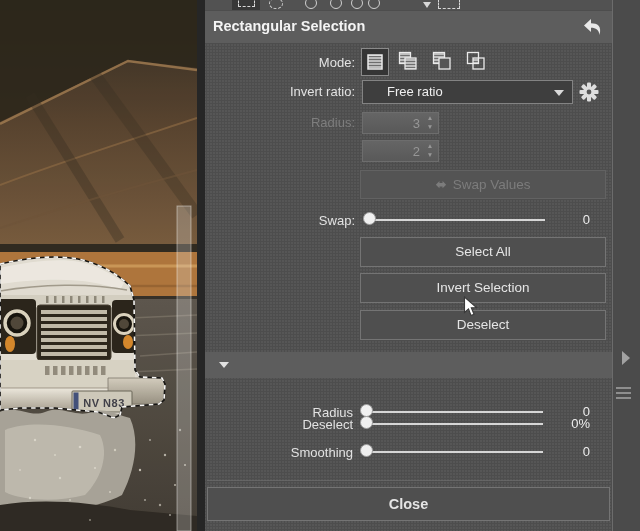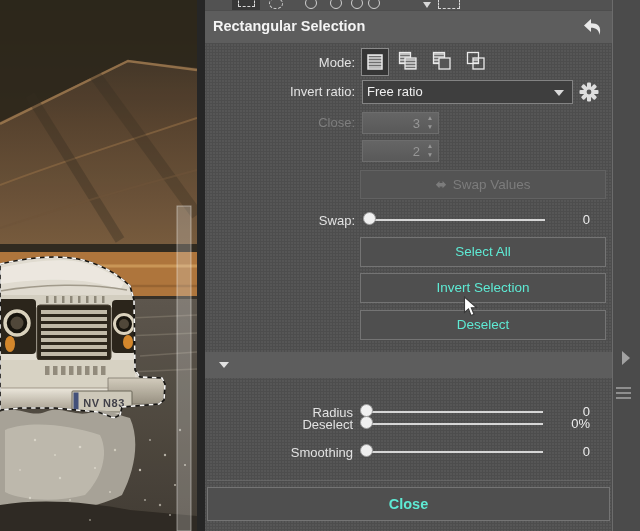--- a/index.html
+++ b/index.html
@@ -35,33 +35,33 @@
   .lbl{position:absolute;left:0;width:150px;text-align:right;color:#e2e2e2;}
   .lbl.dis{color:#7e7e7e;}
 
   .mode-row{position:absolute;top:48px;left:0;width:407px;height:30px;}
   .mode-btn{position:absolute;top:0;width:28px;height:28px;box-sizing:border-box;cursor:pointer;}
   .mode-btn.sel{background:#353535;border:1px solid #8a8a8a;}
   .mode-btn svg{position:absolute;left:3px;top:3px;}
 
   .combo{position:absolute;left:157px;top:80px;width:211px;height:24px;background:#3e3e3e;
     border:1px solid #838383;box-sizing:border-box;cursor:pointer;}
-  .combo .val{position:absolute;left:4px;top:3px;color:#efefef;}
+  .combo .val{position:absolute;left:24px;top:3px;color:#efefef;}
   .combo .arrow{position:absolute;right:8px;top:9px;width:0;height:0;
     border-left:5px solid transparent;border-right:5px solid transparent;border-top:6px solid #d9d9d9;}
   .gear-btn{position:absolute;left:372px;top:80px;width:24px;height:24px;cursor:pointer;}
 
   .spin{position:absolute;left:157px;width:77px;height:22px;box-sizing:border-box;
     background:linear-gradient(#656565,#595959);border:1px solid #6d6d6d;}
   .spin .v{position:absolute;right:18px;top:3px;color:#969696;font-size:13px;}
   .spin .arrows{position:absolute;right:1px;top:0;width:14px;height:20px;color:#979797;
     font-size:6.5px;line-height:9px;text-align:center;cursor:pointer;}
 
   .btn{position:absolute;left:155px;width:246px;height:30px;box-sizing:border-box;background:#4f4f4f;
-    border:1px solid #747474;color:#5eead4;font-size:13.5px;text-align:center;line-height:28px;cursor:pointer;}
+    border:1px solid #747474;color:#e5e5e5;font-size:13.5px;text-align:center;line-height:28px;cursor:pointer;}
   .btn.dis{background:#545454;border-color:#626262;color:#7c7c7c;cursor:default;}
 
   .slider-row{position:absolute;left:0;width:407px;height:16px;}
   .track{position:absolute;top:7px;height:2px;background:#d6d6d6;}
   .knob{position:absolute;top:0;width:13px;height:13px;border-radius:50%;background:#f0f0f0;
     border:1px solid #9d9d9d;box-sizing:border-box;cursor:pointer;}
   .sval{position:absolute;width:40px;text-align:right;color:#ededed;top:0;}
 
   .refine-hdr{position:absolute;left:0;top:352px;width:407px;height:26px;background:#5d5d5d;cursor:pointer;}
   .refine-hdr .tri{position:absolute;left:14px;top:10px;width:0;height:0;
@@ -308,21 +308,21 @@
           <rect x="10" y="2.5" width="4" height="19" rx="1"></rect>
           <rect x="2.5" y="10" width="19" height="4" rx="1"></rect>
           <rect x="10" y="2.5" width="4" height="19" rx="1" transform="rotate(45 12 12)"></rect>
           <rect x="10" y="2.5" width="4" height="19" rx="1" transform="rotate(-45 12 12)"></rect>
           <circle cx="12" cy="12" r="5.5"></circle>
         </g>
         <circle cx="12" cy="12" r="2.4" fill="#565656"></circle>
       </svg>
     </div>
 
-    <div class="lbl dis" style="top:115px">Close:</div>
+    <div class="lbl dis" style="top:115px">Radius:</div>
     <div class="spin" style="top:112px">
       <div class="v">3</div>
       <div class="arrows">▲<br>▼</div>
     </div>
     <div class="spin" style="top:140px">
       <div class="v">2</div>
       <div class="arrows">▲<br>▼</div>
     </div>
 
     <div class="btn dis tex" style="top:170px;height:29px;line-height:27px">

